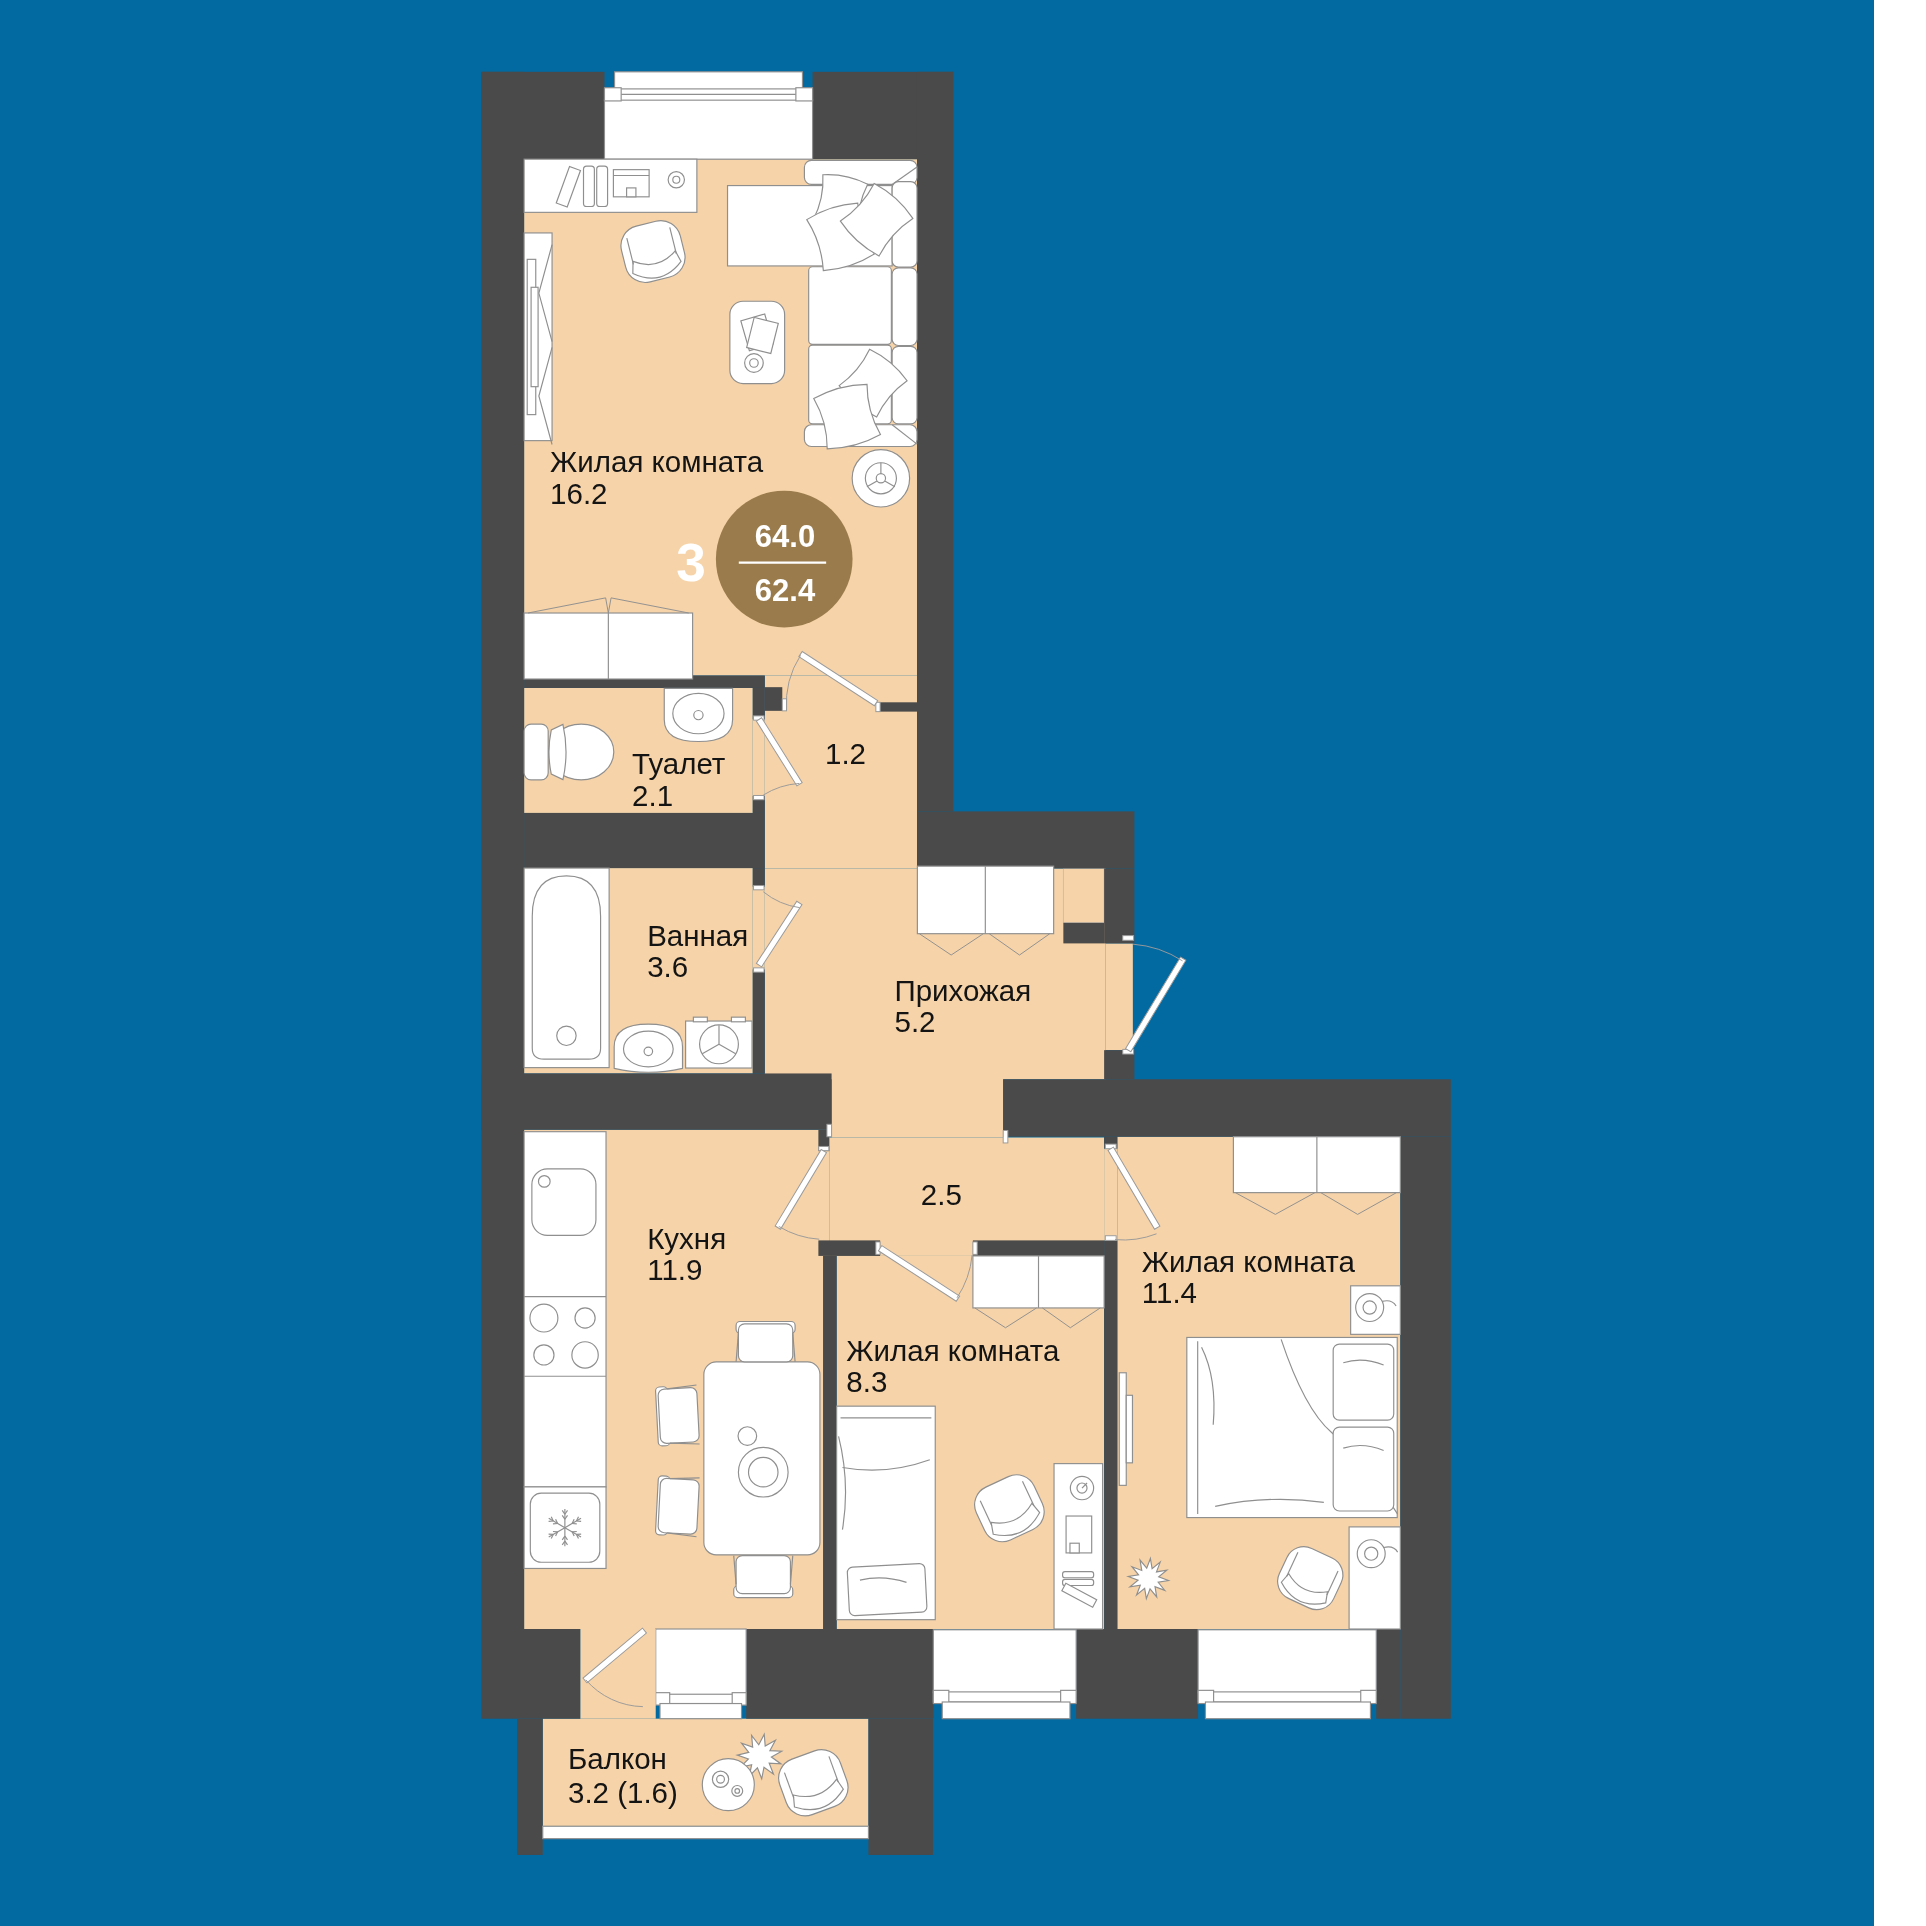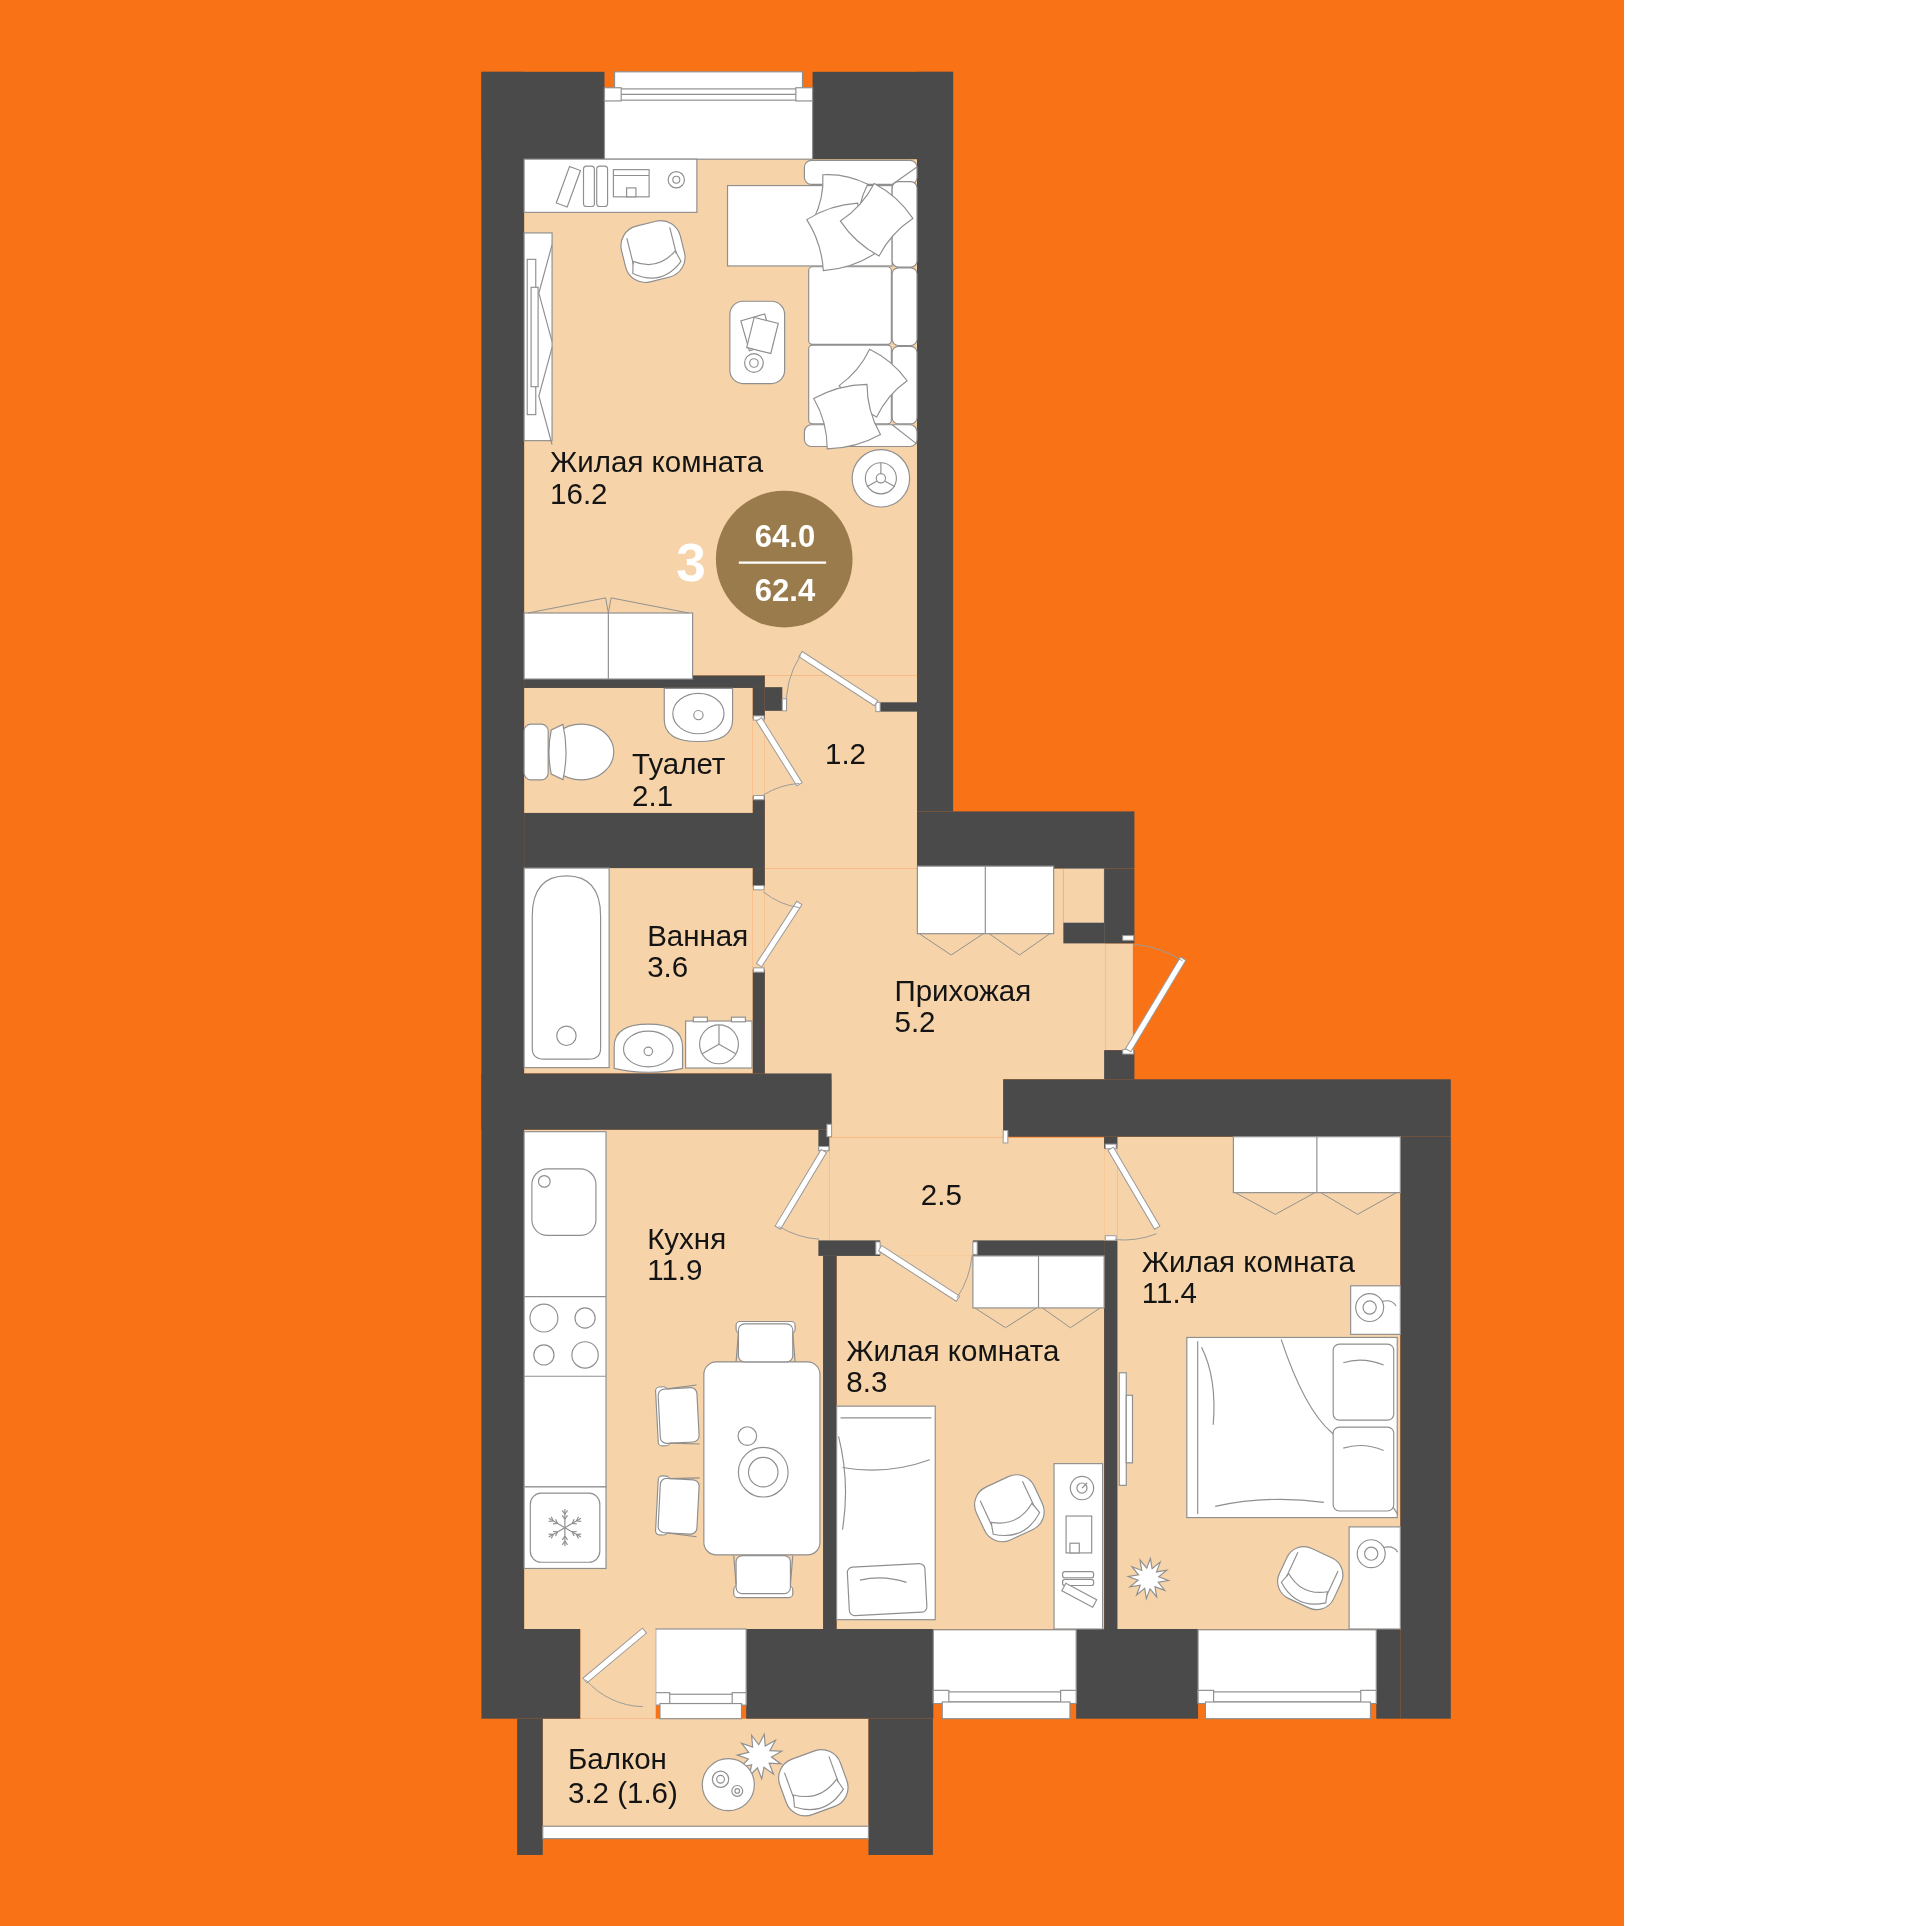--- a/index.html
+++ b/index.html
@@ -1,15 +1,15 @@
 <!DOCTYPE html>
 <html style="font-size:6.2px"><head><meta charset="utf-8">
 <style>
 html,body{margin:0;padding:0;background:#fff;}
-#plan{width:1624px;height:1926px;position:relative;background:#f97316;}
+#plan{width:1874px;height:1926px;position:relative;background:#0369a1;}
 svg{display:block;}
 text{font-family:"Liberation Sans",sans-serif;fill:#141414;}
 .lbl{font-size:76px;}
 </style></head><body>
 <div id="plan">
 <svg width="1926" height="1926" viewBox="0 0 4961 4961" xmlns="http://www.w3.org/2000/svg">
 
 <rect x="1350" y="410" width="1012" height="1330" fill="#f6d3a8"></rect>
 
 <rect x="1970" y="1740" width="392" height="497" fill="#f6d3a8"></rect>

